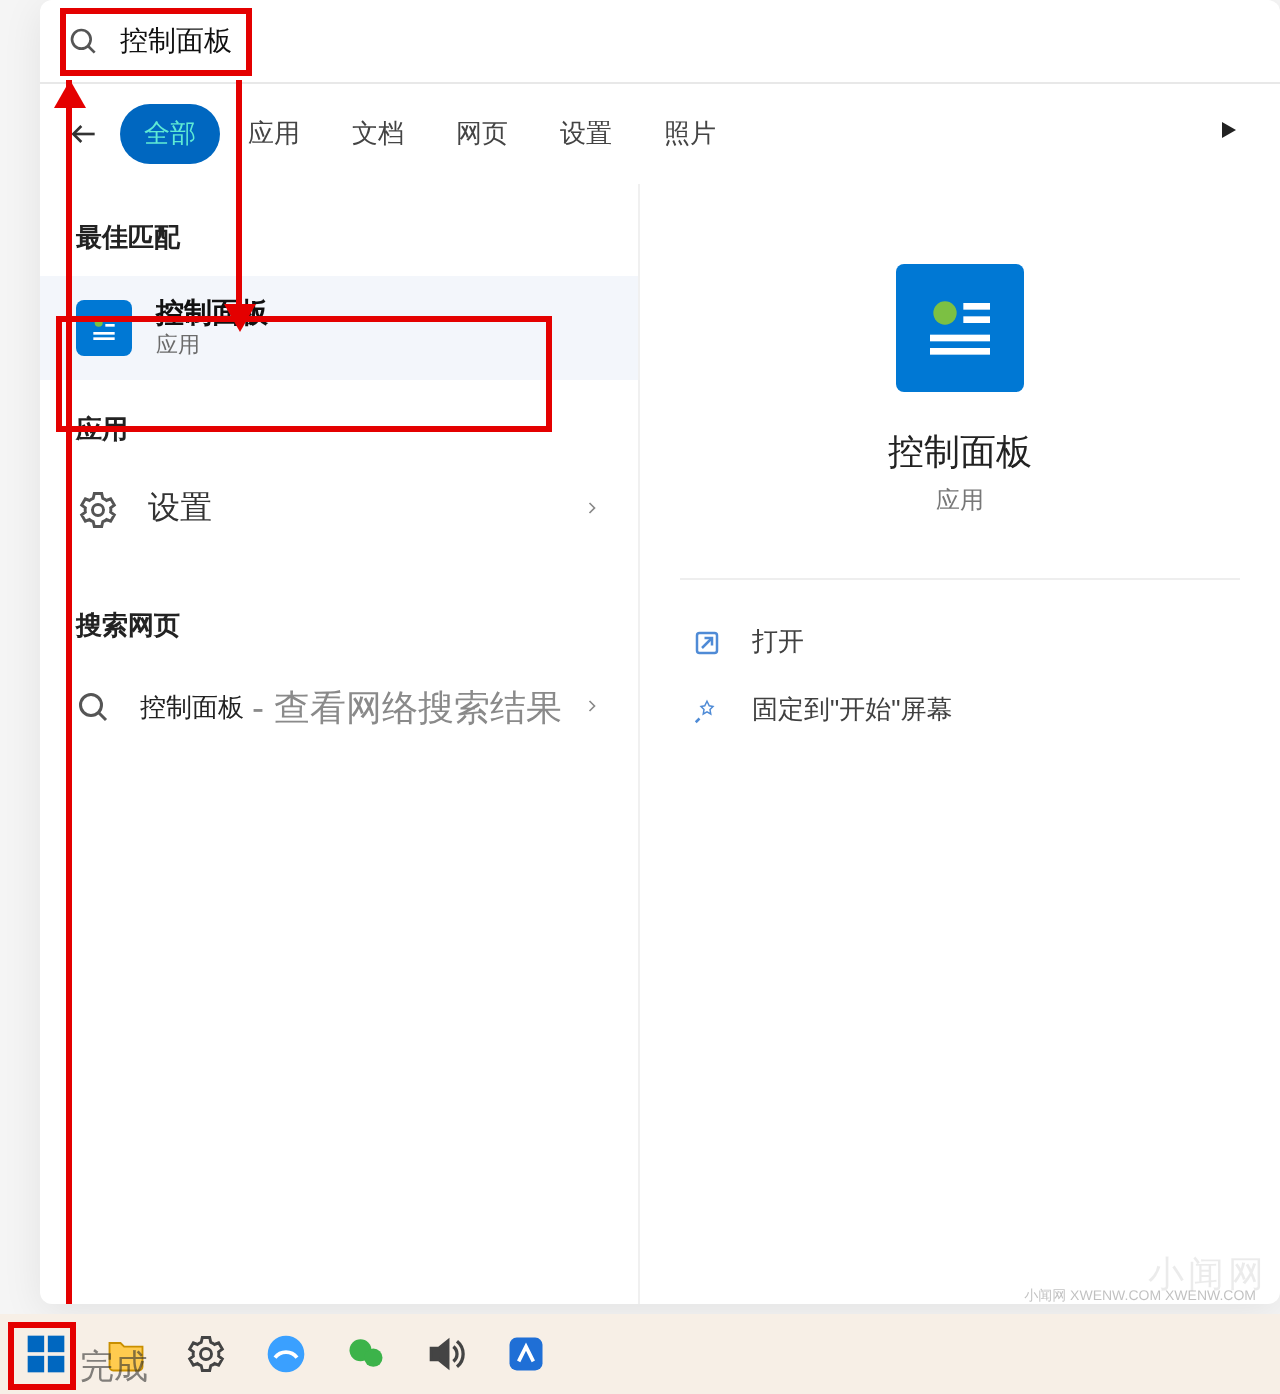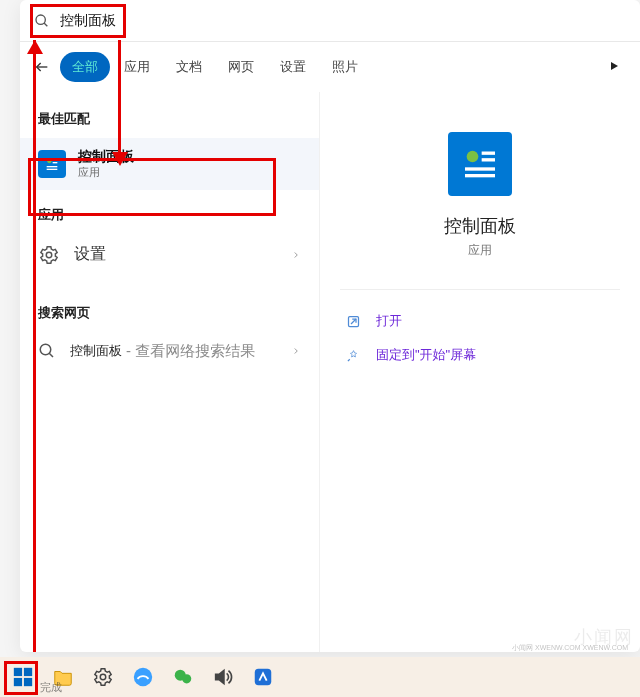--- a/index.html
+++ b/index.html
@@ -33,28 +33,28 @@
   .best-item .icon { width:28px; height:28px; background:#0078d4; border-radius:4px; display:flex; align-items:center; justify-content:center; margin-right:12px;}
   .best-item .icon svg{width:16px;height:16px;}
   .best-item .title { font-size:14px; font-weight:600; color:#111; line-height:1.2;}
   .best-item .sub { font-size:11px; color:#6b6b6b;}
 
   .row-item, .web-item { display:flex; align-items:center; padding:10px 18px; color:#333;}
   .row-item .gear { width:22px; height:22px; margin-right:14px; color:#555;}
   .row-item .chev { margin-left:auto; color:#888;}
   .web-item .mag2 { width:18px; height:18px; margin-right:14px; color:#555;}
   .web-item .wtitle { font-size:13px; color:#222;}
-  .web-item .wsub { font-size:15px; color:#8a8a8a; margin-left:4px;text-align:right;}
+  .web-item .wsub { font-size:18px; color:#8a8a8a; margin-left:4px;text-align:right;}
 
   .right .big-icon { width:64px; height:64px; background:#0078d4; border-radius:4px; display:flex; align-items:center; justify-content:center; margin-top:10px;}
   .right .big-icon svg{width:40px;height:40px;}
   .right .big-title { font-size:18px; color:#222; margin-top:18px;}
   .right .big-sub { font-size:12px; color:#777; margin-top:4px; margin-bottom:30px;}
   .actions { align-self:stretch; border-top:1px solid #eee; padding-top:14px;}
-  .action { display:flex; align-items:center; padding:8px 4px; font-size:13px; color:#6d28d9;}
+  .action { display:flex; align-items:center; padding:8px 4px; font-size:13px; color:#404040;}
   .action .ai { width:18px; height:18px; margin-right:14px; color:#4f8bd6; display:flex; align-items:center; justify-content:center;}
   .action .ai svg{width:15px;height:15px;}
 
   
   .taskbar { position:absolute; left:0; right:0; bottom:0; height:40px; background:#f7efe6; display:flex; align-items:center; padding:0 8px; gap:10px;}
   .tb-btn { width:30px; height:30px; display:flex; align-items:center; justify-content:center; border-radius:4px;}
   .tb-btn svg{width:22px;height:22px;}
   .tb-start svg rect{fill:#0067c0;}
 
   
@@ -63,21 +63,21 @@
   .anno-best { left:28px; top:158px; width:248px; height:58px;}
   .anno-start { left:4px; bottom:2px; width:34px; height:34px;}
   .anno-line-v { position:absolute; left:33px; top:40px; width:3px; height:612px; background:#e40000; pointer-events:none;}
   .anno-arrow-up { position:absolute; left:27px; top:40px; width:0;height:0;border-left:8px solid transparent;border-right:8px solid transparent;border-bottom:14px solid #e40000; pointer-events:none;}
   .anno-line-v2 { position:absolute; left:118px; top:40px; width:3px; height:118px; background:#e40000; pointer-events:none;}
   .anno-arrow-dn { position:absolute; left:112px; top:152px; width:0;height:0;border-left:8px solid transparent;border-right:8px solid transparent;border-top:14px solid #e40000; pointer-events:none;}
 
   .watermark { position:absolute; right:6px; bottom:48px; font-size:18px; color:rgba(0,0,0,0.08); font-weight:300; letter-spacing:2px; pointer-events:none;}
   .watermark-tiny { position:absolute; right:12px; bottom:44px; font-size:7px; color:rgba(0,0,0,0.25); pointer-events:none;}
 
-  .done-label{position:absolute; left:40px; bottom:2px; font-size:11px; color:rgba(50,50,50,0.6);}
+  .done-label{position:absolute; left:40px; bottom:2px; font-size:17px; color:rgba(50,50,50,0.6);}
 </style>
 </head>
 <body>
 
 <div class="panel">
 
   <div class="searchbar">
     <span class="mag">
       <svg viewBox="0 0 24 24" fill="none" stroke="currentColor" stroke-width="2">
           <circle cx="10" cy="10" r="7"></circle>

